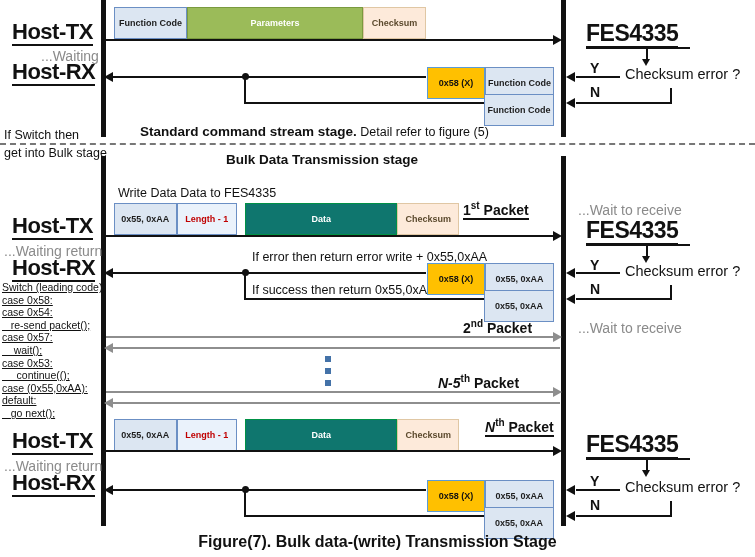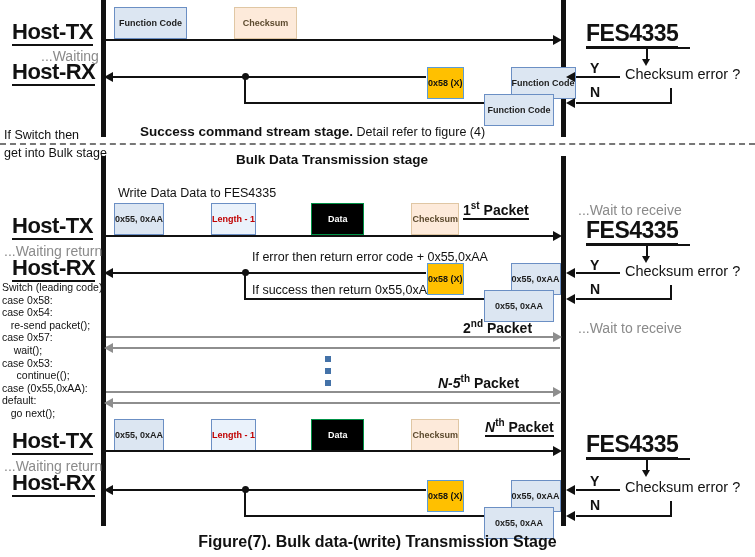--- a/index.html
+++ b/index.html
@@ -37,32 +37,32 @@
     border-left:9px solid #111;
   }
   .head.left.gray{border-right-color:#8e8e8e;}
   .head.right.gray{border-left-color:#8e8e8e;}
 
   
   .velbow{position:absolute;width:2px;background:#111;}
   .dot{position:absolute;width:7px;height:7px;border-radius:50%;background:#111;}
 
   
-  .pkt{position:absolute;display:flex;height:32px;gap:47px;}
+  .pkt{position:absolute;display:flex;height:32px;}
   .seg{
     display:flex;align-items:center;justify-content:center;
     font-size:9px;font-weight:bold;white-space:nowrap;
     box-sizing:border-box;
   }
   .seg.fc{background:#dce6f2;border:1px solid #6b8fc4;color:#1d1d1d;}
   .seg.params{background:#9bbb59;border:1px solid #7a9a3f;color:#ffffff;font-weight:bold;}
   .seg.checksum{background:#fdeada;border:1px solid #e0c7a4;color:#5c4a2e;}
   .seg.pre{background:#dce6f2;border:1px solid #6b8fc4;color:#1d1d1d;}
   .seg.len{background:#eaf2fb;border:1px solid #6b8fc4;color:#c00000;}
-  .seg.data{background:#000000;border:1px solid #009146;color:#ffffff;margin-left:8px;}
+  .seg.data{background:#0f766e;border:1px solid #009146;color:#ffffff;margin-left:8px;}
   .seg.err{background:#ffc000;border:1px solid #5b9bd5;color:#111;}
   .seg.aa{background:#dce6f2;border:1px solid #6b8fc4;color:#1d1d1d;}
 
   
   .note{position:absolute;font-size:12.5px;white-space:nowrap;color:#111;}
   .stage{position:absolute;font-size:13.5px;font-weight:bold;white-space:nowrap;}
   .stage .thin{font-weight:normal;font-size:12.5px;}
   .pktlabel{
     position:absolute;font-size:14px;font-weight:bold;white-space:nowrap;
     border-bottom:2px solid #111;padding-bottom:0px;
@@ -98,20 +98,21 @@
 </head>
 <body>
 
 <div class="lifeline" style="left:101px;top:0px;height:137px;"></div>
 <div class="lifeline" style="left:101px;top:156px;height:370px;"></div>
 <div class="lifeline" style="left:561px;top:0px;height:137px;"></div>
 <div class="lifeline" style="left:561px;top:156px;height:370px;"></div>
 
 <div class="pkt" style="left:114px;top:7px;width:312px;">
   <div class="seg fc" style="width:73px;">Function Code</div>
+  <div class="seg params" style="width:176px;">Parameters</div>
   <div class="seg checksum" style="width:63px;">Checksum</div>
 </div>
 
 <div class="actor" style="left:12px;top:20px;">Host-TX</div>
 <div class="wait" style="left:41px;top:48px;">...Waiting</div>
 <div class="actor" style="left:12px;top:60px;">Host-RX</div>
 
 <div class="actor right" style="left:586px;top:21px;">FES4335</div>
 
 <div class="harrow" style="left:104px;top:39px;width:450px;"></div>
@@ -140,24 +141,24 @@
 <div class="head left" style="left:566px;top:72px;"></div>
 <div class="yn" style="left:590px;top:84px;">N</div>
 <div class="hline" style="left:576px;top:102px;width:96px;"></div>
 <div class="vline" style="left:670px;top:88px;height:15px;"></div>
 <div class="head left" style="left:566px;top:98px;"></div>
 
 <div class="note" style="left:4px;top:128px;">If Switch then</div>
 <div class="note" style="left:4px;top:146px;">get into Bulk stage</div>
 
 <div class="stage" style="left:140px;top:124px;">
-  <span>Success command stream stage.</span><span class="thin"> Detail refer to figure (4)</span>
+  <span>Standard command stream stage.</span><span class="thin"> Detail refer to figure (5)</span>
 </div>
 <div class="dashed" style="left:0px;top:143px;width:755px;"></div>
-<div class="stage" style="left:228px;top:152px;padding-left:8px;">Bulk Data Transmission stage</div>
+<div class="stage" style="left:218px;top:152px;padding-left:8px;">Bulk Data Transmission stage</div>
 
 <div class="note" style="left:118px;top:186px;">Write Data Data to FES4335</div>
 
 <div class="pkt" style="left:114px;top:203px;width:345px;">
   <div class="seg pre" style="width:64px;">0x55, 0xAA</div>
   <div class="seg len" style="width:62px;">Length - 1</div>
   <div class="seg data" style="width:156px;">Data</div>
   <div class="seg checksum" style="width:63px;">Checksum</div>
 </div>
 <div class="pktlabel" style="left:463px;top:200px;">
@@ -167,21 +168,21 @@
 <div class="actor" style="left:12px;top:214px;">Host-TX</div>
 <div class="wait" style="left:4px;top:243px;">...Waiting return</div>
 <div class="actor" style="left:12px;top:256px;">Host-RX</div>
 
 <div class="wait" style="left:578px;top:202px;">...Wait to receive</div>
 <div class="actor right" style="left:586px;top:218px;">FES4335</div>
 
 <div class="harrow" style="left:104px;top:235px;width:450px;"></div>
 <div class="head right" style="left:553px;top:231px;"></div>
 
-<div class="note" style="left:252px;top:250px;">If error then return error code + 0x55,0xAA</div>
+<div class="note" style="left:252px;top:250px;">If error then return error write + 0x55,0xAA</div>
 
 <div class="harrow" style="left:106px;top:272px;width:320px;"></div>
 <div class="head left" style="left:104px;top:268px;"></div>
 <div class="dot" style="left:242px;top:269px;"></div>
 <div class="velbow" style="left:244px;top:272px;height:27px;"></div>
 <div class="harrow" style="left:244px;top:298px;width:240px;"></div>
 
 <div class="note" style="left:252px;top:283px;">If success then return 0x55,0xAA</div>
 
 <div class="pkt" style="left:427px;top:263px;width:127px;">
@@ -197,21 +198,21 @@
 <div class="downhead" style="left:642px;top:256px;"></div>
 <div class="q" style="left:625px;top:263px;">Checksum error ?</div>
 <div class="yn" style="left:590px;top:257px;">Y</div>
 <div class="hline" style="left:576px;top:272px;width:44px;"></div>
 <div class="head left" style="left:566px;top:268px;"></div>
 <div class="yn" style="left:590px;top:281px;">N</div>
 <div class="hline" style="left:576px;top:298px;width:96px;"></div>
 <div class="vline" style="left:670px;top:285px;height:14px;"></div>
 <div class="head left" style="left:566px;top:294px;"></div>
 
-<div class="code" style="left:2px;top:281px;">Switch (leading code)
+<div class="code" style="left:2px;top:281px;text-decoration:underline;">Switch (leading code)
 case 0x58:
 case 0x54:
    re-send packet();
 case 0x57:
     wait();
 case 0x53:
      continue(();
 case (0x55,0xAA):
 default:
    go next();</div>

